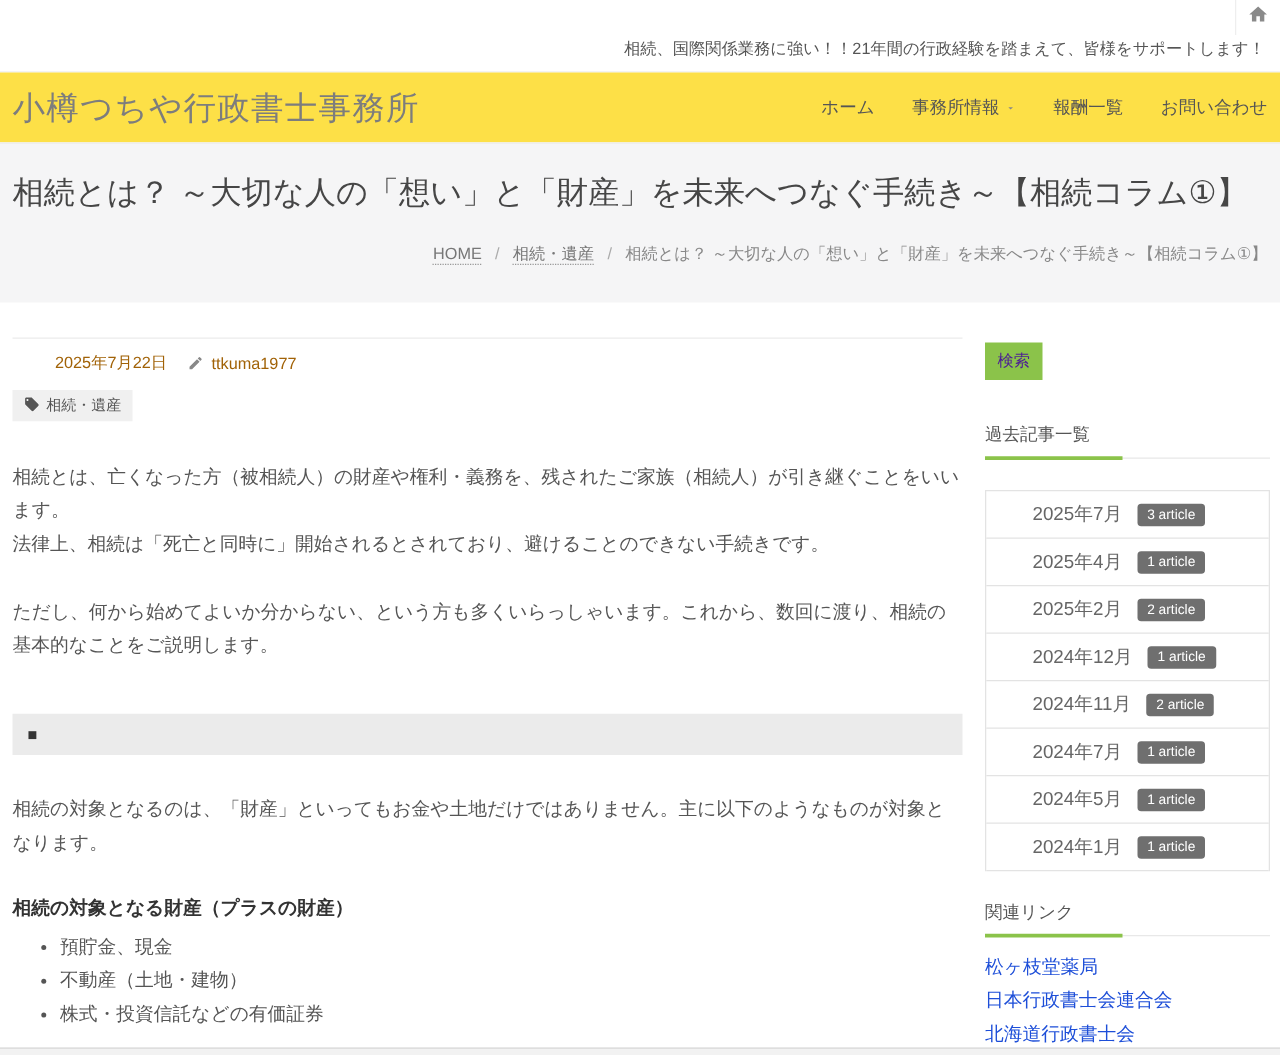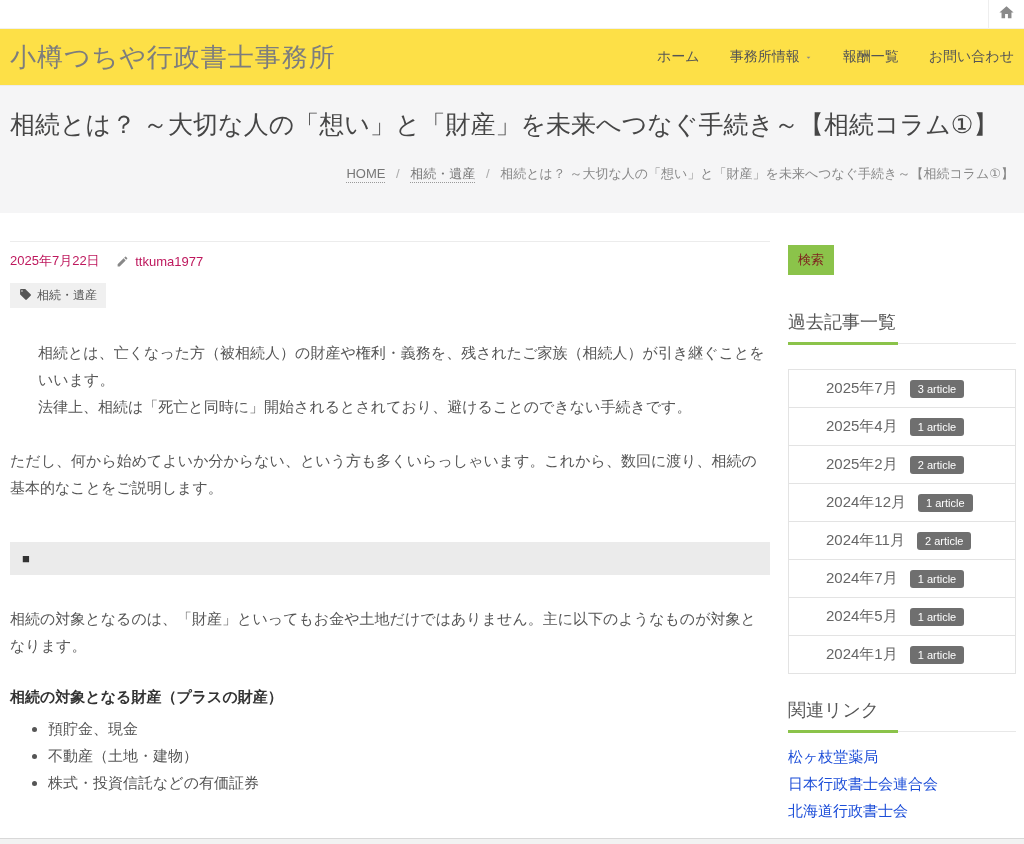--- a/index.html
+++ b/index.html
@@ -36,56 +36,56 @@
     color: #777; cursor: pointer; text-decoration: none;
     border-bottom: 1px dotted #999; padding-bottom: 1px;
   }
   .breadcrumb .sep { margin: 0 7px; color: #aaa; }
   
   .content-wrap { display: flex; padding: 0 8px 0 10px; gap: 18px; }
   .main-col { width: 760px; flex: 0 0 760px; }
   .side-col { width: 228px; flex: 0 0 228px; }
   
   .article { margin-top: 28px; border-top: 1px solid #ececec; padding-top: 10px; }
-  .meta-row { display: flex; align-items: center; gap: 16px; font-size: 13px; color: #be185d; }
+  .meta-row { display: flex; align-items: center; gap: 16px; font-size: 13px; color: #a16207; margin-left: 34px; }
   .meta-row svg { fill: #888; vertical-align: -2px; margin-right: 3px; }
   .tag-row { margin-top: 13px; }
   .tag-badge {
     display: inline-flex; align-items: center; gap: 5px;
     background: #f0f0f0; color: #555; font-size: 12px;
     padding: 4px 9px; cursor: pointer;
   }
   .tag-badge svg { fill: #555; }
   .para { font-size: 15px; line-height: 27px; color: #555; }
-  .p-intro { margin-top: 31px; margin-left: 28px; }
+  .p-intro { margin-top: 31px; }
   .p-second { margin-top: 27px; }
   .section-h2 {
     margin-top: 41px; background: #ebebeb; padding: 9px 12px;
     font-size: 17px; color: #3c3c3c; font-weight: 500; display: flex; align-items: center; gap: 10px;
   }
   .section-h2 .sq { font-size: 13px; color: #333; }
   .p-lead { margin-top: 30px; }
   .assets-h3 { margin-top: 29px; font-size: 15px; font-weight: bold; color: #333; }
   .assets-list { margin-top: 12px; padding-left: 38px; }
   .assets-list li { font-size: 15px; color: #555; line-height: 20px; margin-bottom: 7px; }
   
   .search-box { margin-top: 32px; display: flex; height: 30px; }
   .search-input {
     flex: 1; min-width: 0; border: 1px solid #d5d5d5; border-right: none;
     padding: 0 10px; font-size: 13px; color: #555; outline: none;
     font-family: "Liberation Sans", "DejaVu Sans", sans-serif;
   }
   .search-input::placeholder { color: #a9a9a9; }
   .search-btn {
-    width: 46px; background: #8bc34a; color: #7f1d1d; border: none;
+    width: 46px; background: #8bc34a; color: #4c1d95; border: none;
     font-size: 13px; cursor: pointer;
     font-family: "Liberation Sans", "DejaVu Sans", sans-serif;
   }
   .widget-h {
-    font-size: 18px; color: #555; font-weight: 500;
+    font-size: 14px; color: #555; font-weight: 500;
     padding-bottom: 9px; border-bottom: 1px solid #e8e8e8; position: relative;
   }
   .widget-h::after {
     content: ""; position: absolute; left: 0; bottom: -2px;
     width: 110px; height: 3px; background: #8bc34a;
   }
   .w-archive { margin-top: 35px; }
   .archive-list { list-style: none; margin-top: 25px; border: 1px solid #e3e3e3; border-bottom: none; }
   .archive-list li {
     display: flex; align-items: center; gap: 12px;
@@ -112,20 +112,21 @@
 <div class="topbar">
   <div class="topbar-icon-row">
     <div class="home-btn">
       <span>
         <svg width="17" height="17" viewBox="0 0 24 24">
             <path d="M10 20v-6h4v6h5v-8h3L12 3 2 12h3v8z"></path>
           </svg>
       </span>
     </div>
   </div>
+  <div class="tagline-row">相続、国際関係業務に強い！！21年間の行政経験を踏まえて、皆様をサポートします！</div>
 </div>
 
 <div class="site-header">
   <div class="site-title">小樽つちや行政書士事務所</div>
   <div class="main-nav">
     <div class="nav-item">
       <span>ホーム</span>
     </div>
     <div class="nav-item">
       <span>事務所情報</span>

